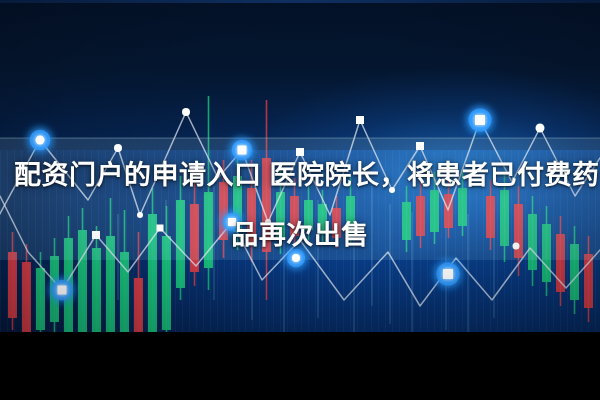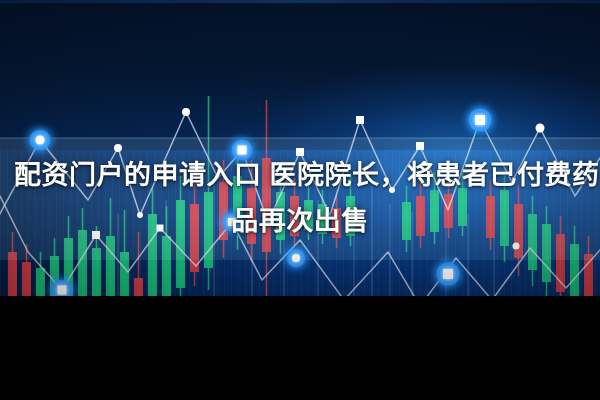--- a/index.html
+++ b/index.html
@@ -1,21 +1,21 @@
 <!DOCTYPE html>
 <html lang="zh-CN"><head>
 <meta charset="utf-8">
 <title>banner</title>
 <style>
   html,body{margin:0;padding:0;background:#000;}
   *{box-sizing:border-box;}
 
   #stage{
     position:relative;
-    width:600px;height:296px;
+    width:600px;height:332px;
     overflow:hidden;
     font-family:"Liberation Sans","DejaVu Sans",sans-serif;
     background:#04152f;
   }
 
   
   .bg-base{
     position:absolute;inset:0;
     background:
       radial-gradient(120% 90% at 72% 58%, #0b4aa0 0%, #083a82 28%, #05275c 55%, #04183c 78%, #031026 100%),
@@ -69,21 +69,21 @@
     color:#ffffff;
     font-size:27px;
     font-weight:bold;
     line-height:46px;
     letter-spacing:.5px;
     text-shadow:0 1px 3px rgba(0,0,0,.75), 0 0 10px rgba(0,0,0,.45);
     padding:0 14px;
     white-space:nowrap;
   }
   .headline .l1{display:block;}
-  .headline .l2{display:block;}
+  .headline .l2{display:block;margin-top:14px;}
 </style>
 </head>
 <body>
 
 <div id="stage">
 
   <div class="bg-base"></div>
   <div class="bg-top-dark"></div>
   <div class="bg-glow"></div>
   <div class="topline"></div>

